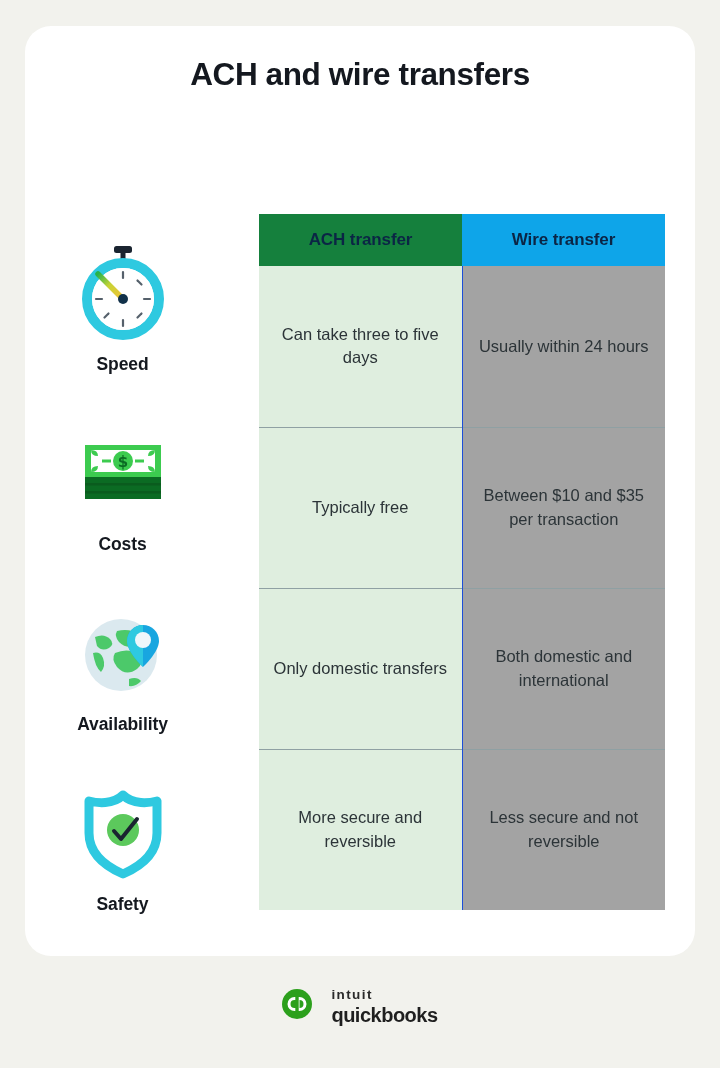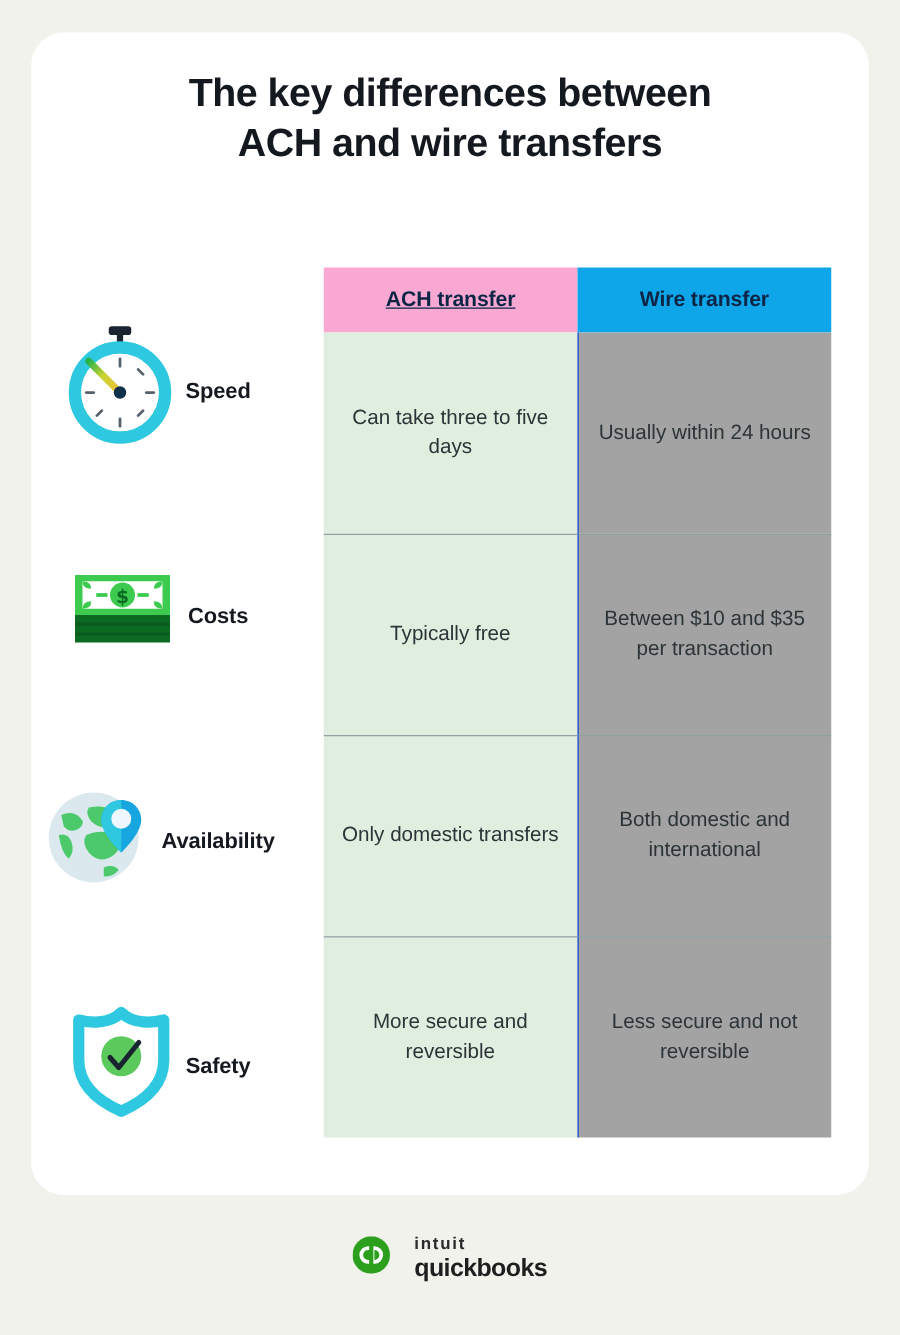--- a/index.html
+++ b/index.html
@@ -45,21 +45,21 @@
   
   #icon-column {
     position: absolute;
     left: 10px;
     top: 218px;
     width: 225px;
   }
   .icon-row {
     height: 180px;
     display: flex;
-    flex-direction: row;
+    flex-direction: column;
     align-items: center;
     justify-content: center;
   }
   .icon-art {
     width: 104px;
     height: 104px;
     display: flex;
     align-items: center;
     justify-content: center;
   }
@@ -86,21 +86,21 @@
     text-align: center;
     vertical-align: middle;
   }
   #table th {
     height: 52px;
     font-size: 17px;
     font-weight: bold;
     color: #0b2545;
     letter-spacing: -0.1px;
   }
-  th.head-ach  { background: #f9a8d4; text-decoration: underline; }
+  th.head-ach  { background: #15803d; }
   th.head-wire { background: #0ea5e9; }
 
   #table td {
     height: 161px;
     font-size: 16.5px;
     line-height: 1.42;
     color: #2c3438;
     padding: 6px 14px;
   }
   td.col-ach  { background: #dfeedf; border-right: 1px solid #1d4ed8; }
@@ -137,21 +137,20 @@
     color: #1f1f1f;
     letter-spacing: -0.5px;
   }
 </style>
 </head>
 <body>
 
 <div id="card"></div>
 
 <div id="title">
-  <span class="line">The key differences between</span>
   <span class="line">ACH and wire transfers</span>
 </div>
 
 <div id="icon-column">
 
   <div class="icon-row">
     <div class="icon-art">
       <svg width="104" height="104" viewBox="0 0 104 104">
         <defs>
           <linearGradient id="handGrad" x1="0" y1="0" x2="1" y2="1">

